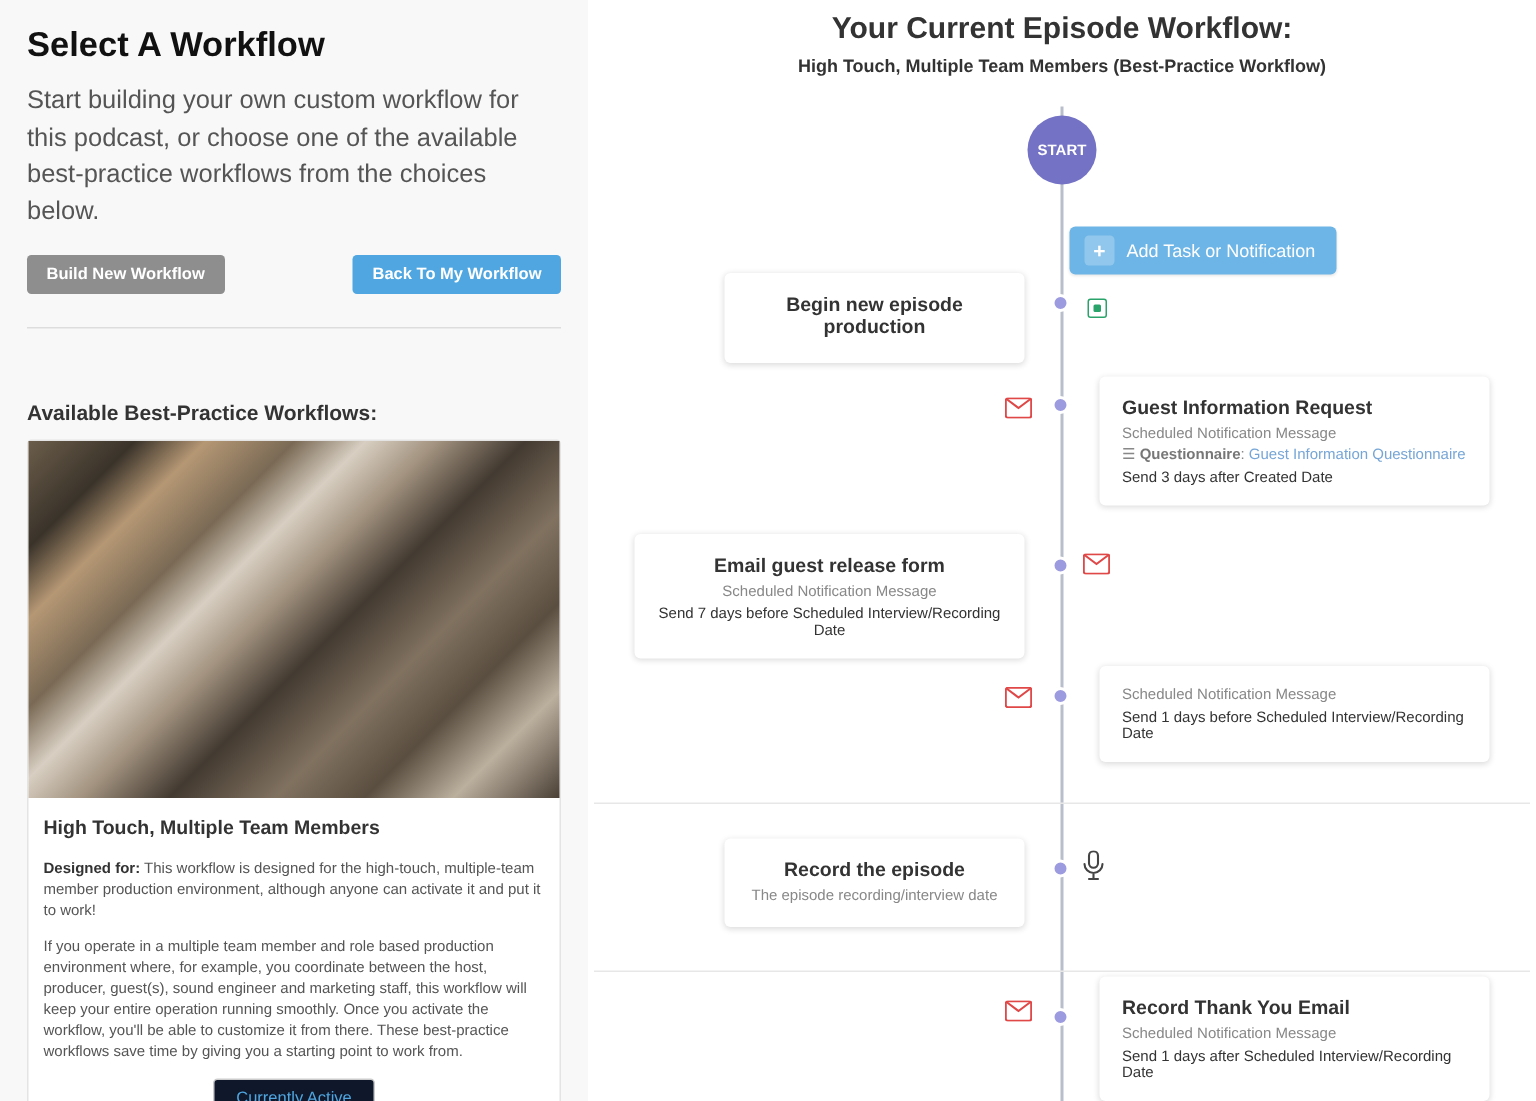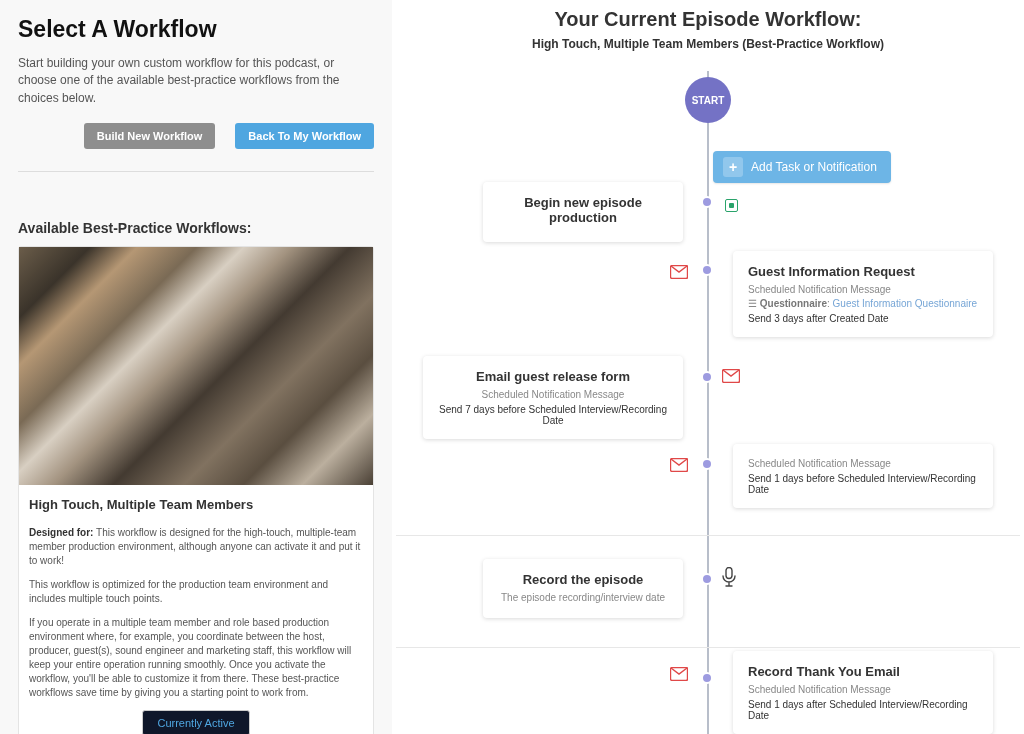--- a/index.html
+++ b/index.html
@@ -18,28 +18,28 @@
     padding: 16px 18px 24px 18px;
     overflow-y: auto;
   }
   .left-panel h1 {
     font-size: 23px;
     font-weight: 700;
     margin-bottom: 12px;
     color: #111;
   }
   .intro {
-    font-size: 12px;
+    font-size: 17px;
     line-height: 1.45;
     color: #555;
     margin-bottom: 16px;
   }
   .btn-row {
     display: flex;
-    justify-content: flex-end;
+    justify-content: space-between;
     gap: 20px;
     margin-bottom: 22px;
   }
   .btn {
     font-size: 11px;
     border: none;
     border-radius: 3px;
     padding: 7px 13px;
     font-weight: 600;
     cursor: pointer;
@@ -299,21 +299,20 @@
 
   <h2>Available Best-Practice Workflows:</h2>
 
   <div class="card">
     <div class="card-img"></div>
     <div class="card-body">
       <h3>High Touch, Multiple Team Members</h3>
       <p>
         <strong>Designed for:</strong><span> This workflow is designed for the high-touch, multiple-team member production environment, although anyone can activate it and put it to work!</span>
       </p>
-      <p>This workflow is optimized for the production team environment and includes multiple touch points.</p>
       <p>If you operate in a multiple team member and role based production environment where, for example, you coordinate between the host, producer, guest(s), sound engineer and marketing staff, this workflow will keep your entire operation running smoothly. Once you activate the workflow, you'll be able to customize it from there. These best-practice workflows save time by giving you a starting point to work from.</p>
       <button class="outline-btn">Currently Active</button>
     </div>
   </div>
 </div>
 
 <div class="right-panel">
   <div class="right-head">
     <h1>Your Current Episode Workflow:</h1>
     <div class="sub">High Touch, Multiple Team Members (Best-Practice Workflow)</div>

